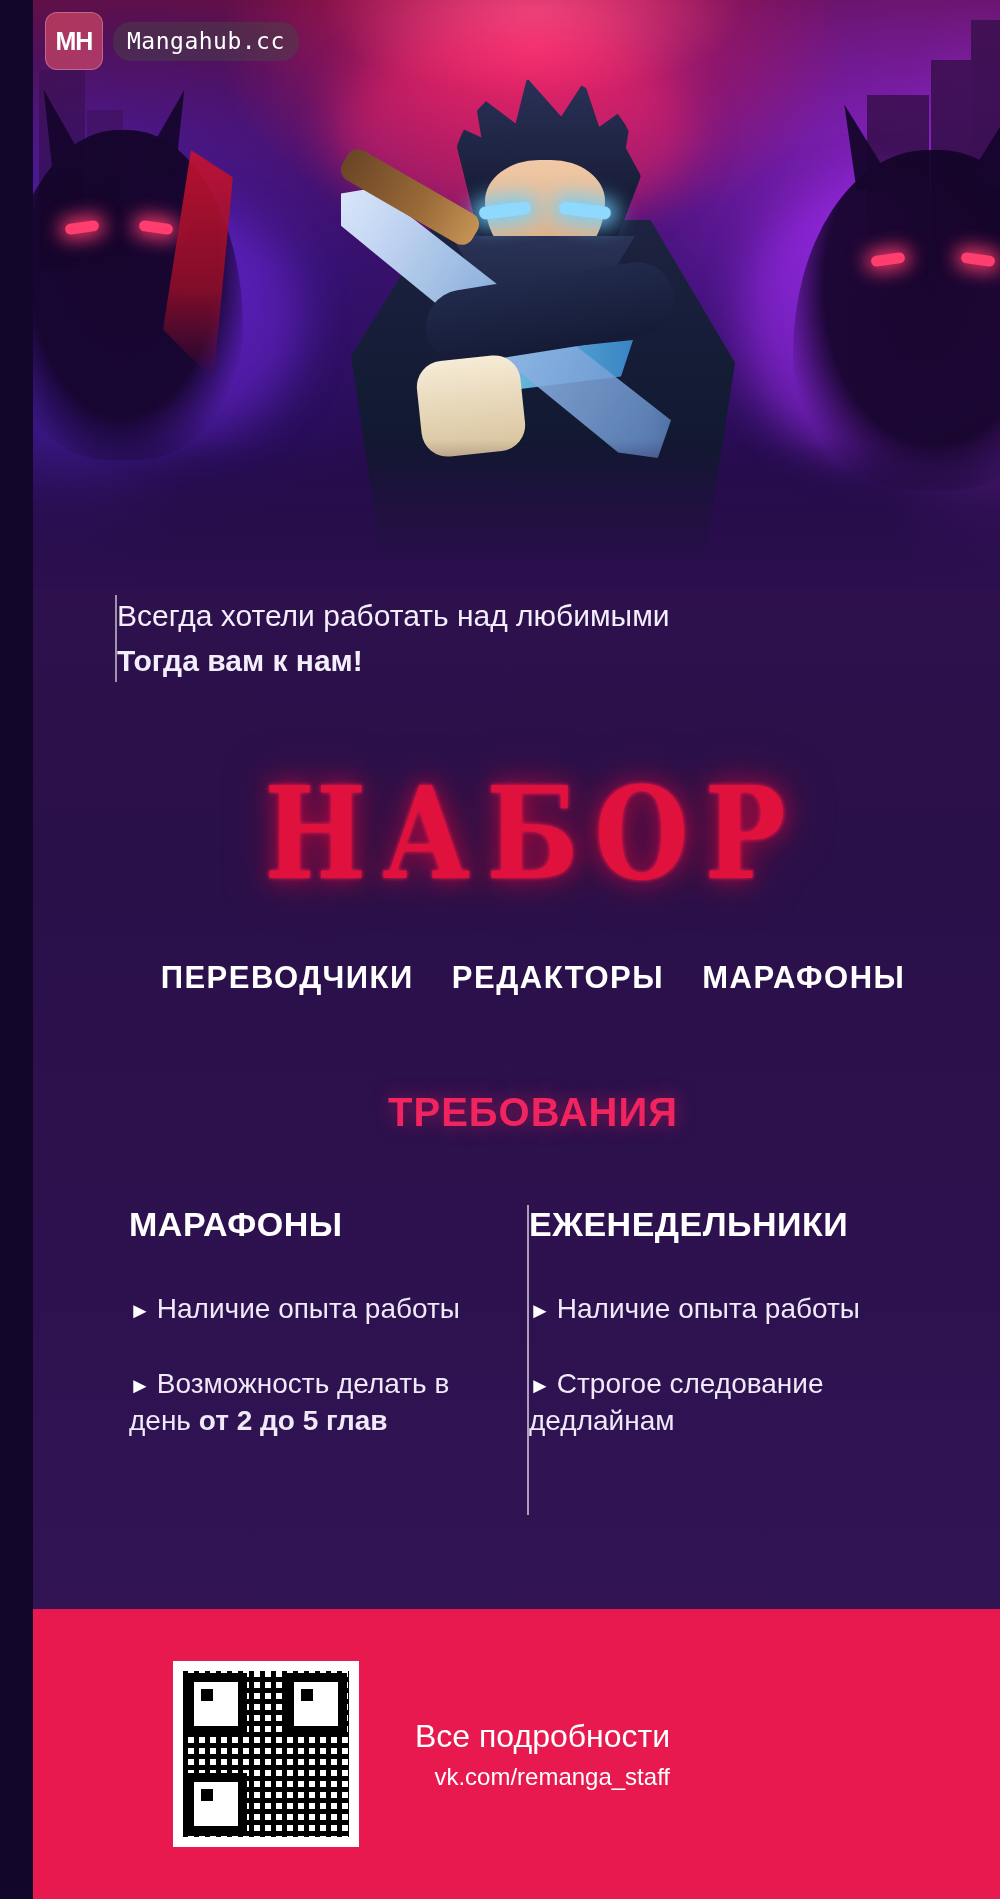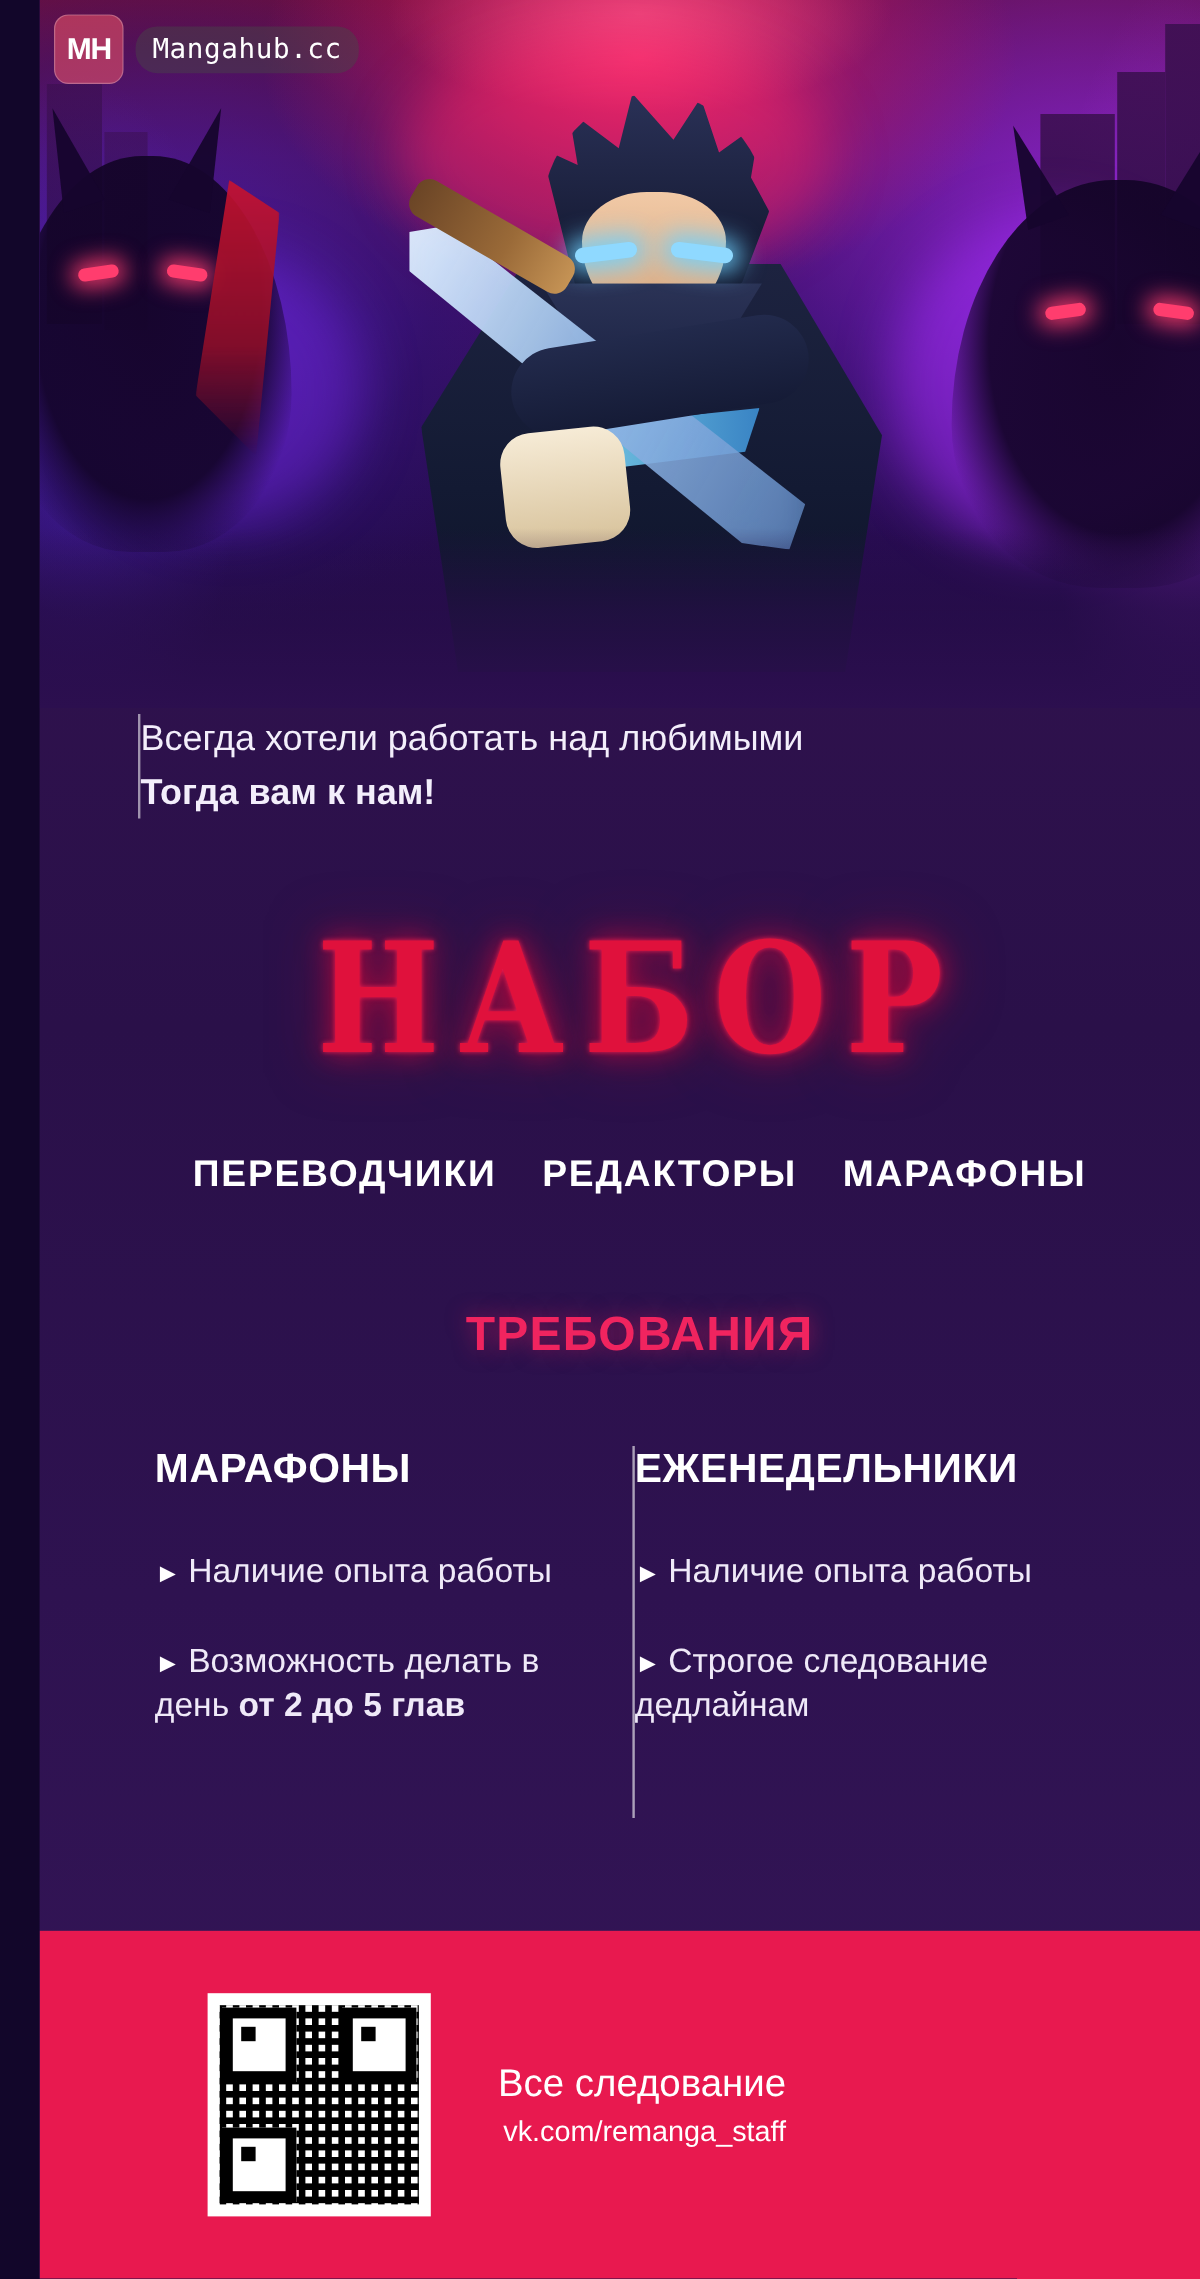--- a/index.html
+++ b/index.html
@@ -383,18 +383,18 @@
 
   <div class="footer">
     <div class="qr">
       <div class="qr-inner">
         <div class="qr-eye tl"></div>
         <div class="qr-eye tr"></div>
         <div class="qr-eye bl"></div>
       </div>
     </div>
     <div class="footer-text">
-      <div class="line1">Все следование</div>
+      <div class="line1">Все подробности</div>
       <div class="line2">vk.com/remanga_staff</div>
     </div>
   </div>
 
 </div>
 
 </body></html>

